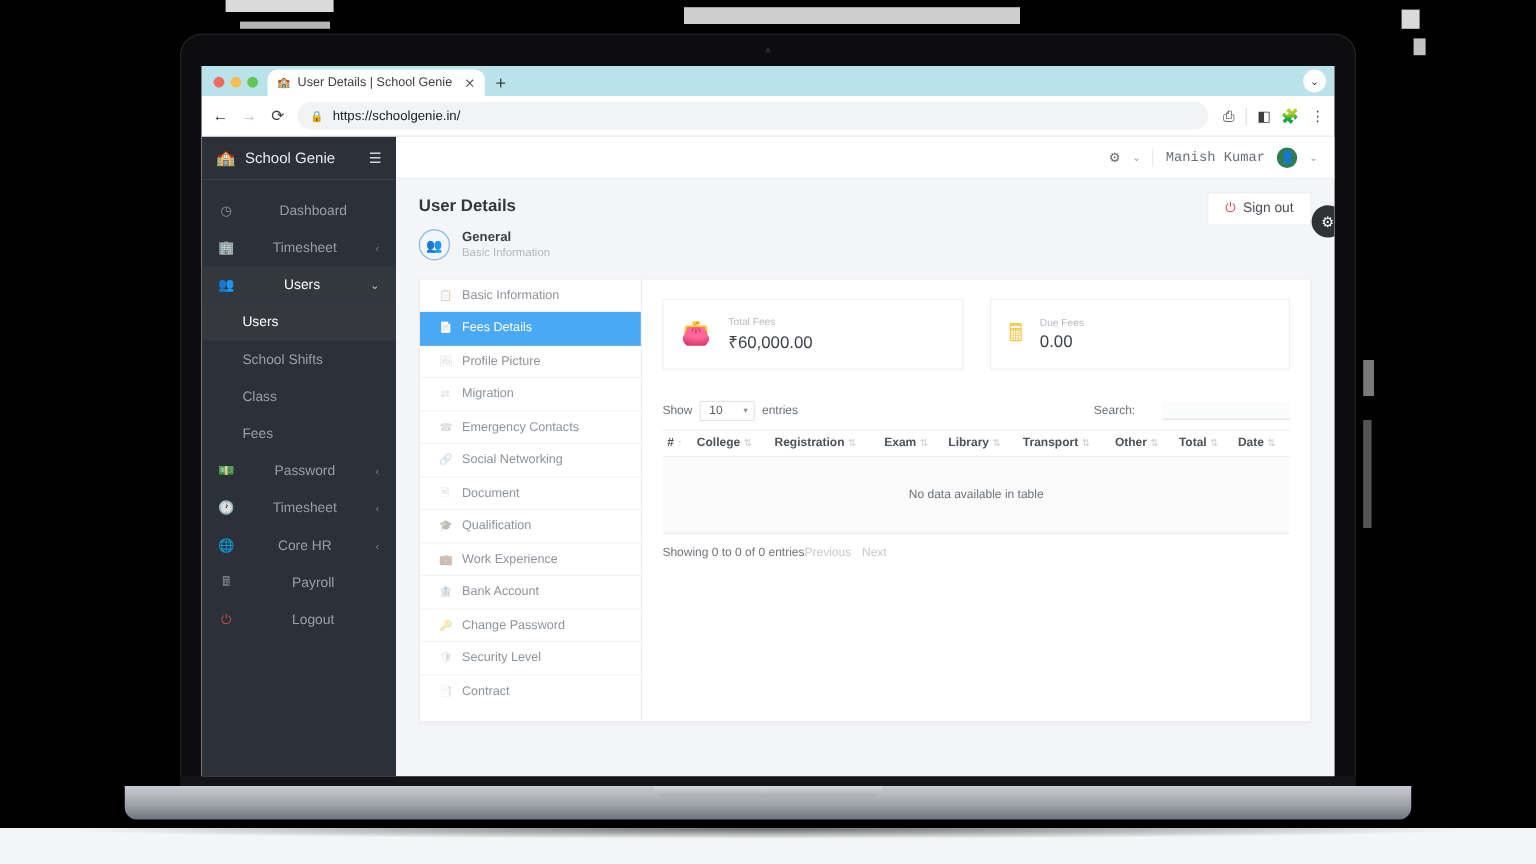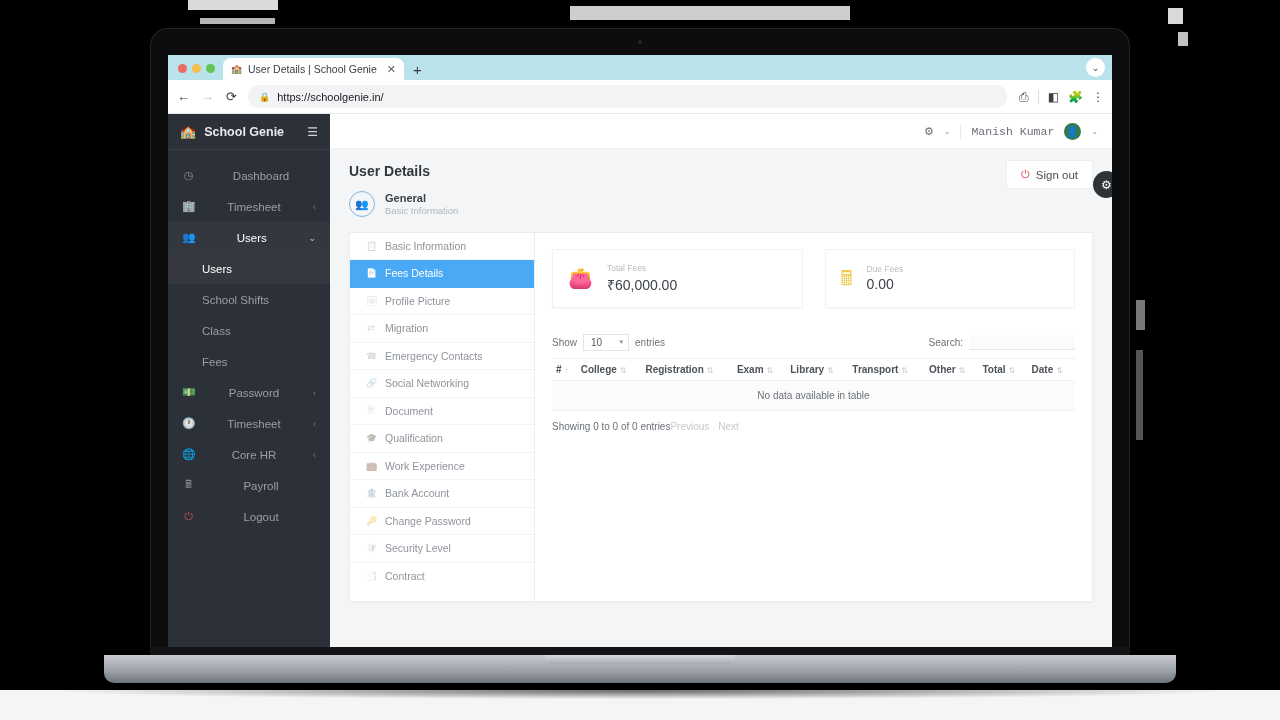--- a/index.html
+++ b/index.html
@@ -100,21 +100,21 @@
   .omni-ic{ font-size:12px; color:#3c4043; }
   .omni-sep{width:1px;height:14px;background:#dadce0;}
 
   
   .app{ display:flex; height:533px; background:#f4f5f7; }
 
   
   .sidebar{ width:162px; background:#2c3038; flex:0 0 162px; display:flex; flex-direction:column;}
   .brand{ height:35px; display:flex; align-items:center; padding:0 12px; gap:8px; }
   .brand-logo{ font-size:13px; }
-  .brand-name{ color:#e8eaed; font-size:12.5px; font-weight:700; flex:1;}
+  .brand-name{ color:#e8eaed; font-size:12.5px; font-weight:400; flex:1;}
   .burger{ color:#cfd2d6; font-size:12px; line-height:1; }
   .nav{ padding-top:10px; border-top:1px solid #3a3f47; flex:1; }
   .nav-item{
     display:flex; align-items:center; gap:11px;
     height:31px; padding:0 14px; color:#9a9ea6; font-size:11.5px;
     position:relative;
   }
   .nav-item .ico{ width:13px; text-align:center; font-size:11px; opacity:.85;}
   .nav-item .lbl{flex:1;text-align:center;}
   .nav-item .caret{ font-size:9px; opacity:.7;}
@@ -194,36 +194,36 @@
   .fcard .f-val{ font-size:14px; color:#3d4349;}
 
   .dt-top{ display:flex; align-items:center; justify-content:space-between; margin-bottom:7px;}
   .dt-show{ font-size:10px; color:#6c7278; display:flex; align-items:center; gap:6px;}
   .dt-select{
     border:1px solid #e3e5e7; background:#fff; height:17px;
     padding:0 14px 0 7px; font-size:10px; color:#555b61;
     display:flex; align-items:center; position:relative; min-width:46px;
   }
   .dt-select .sel-caret{position:absolute; right:5px; font-size:7px; color:#8b9096;}
-  .dt-search{ font-size:10px; color:#6c7278; display:flex; align-items:center; gap:6px;}
+  .dt-search{ font-size:10px; color:#6c7278; display:flex; align-items:center; gap:23px;}
   .dt-search input{
     border:none; border-bottom:1px solid #e3e5e7; background:#fafbfb;
     height:15px; width:106px; font-size:10px; font-family:inherit;
   }
 
   table.dt{ width:100%; border-collapse:collapse; }
   table.dt th{
     font-size:10px; color:#4c5259; font-weight:700; text-align:left;
     padding:5px 4px; border-top:1px solid #eef0f1; border-bottom:1px solid #eef0f1;
     white-space:nowrap;
   }
   table.dt th .sort{ font-size:8px; color:#c7cbcf; font-weight:400; margin-left:3px;}
   table.dt td.empty{
     text-align:center; font-size:10px; color:#6c7278;
-    padding:9px 4px; background:#fbfbfc; border-bottom:1px solid #eef0f1;
+    padding:26px 4px; background:#fbfbfc; border-bottom:1px solid #eef0f1;
   }
   .dt-bottom{ display:flex; align-items:center; margin-top:10px;}
   .dt-info{ font-size:10px; color:#6c7278;}
   .dt-pager{ display:flex; gap:9px; font-size:10px; color:#c6cacf;}
 </style>
 </head>
 <body>
 
 <div id="stage">
 

